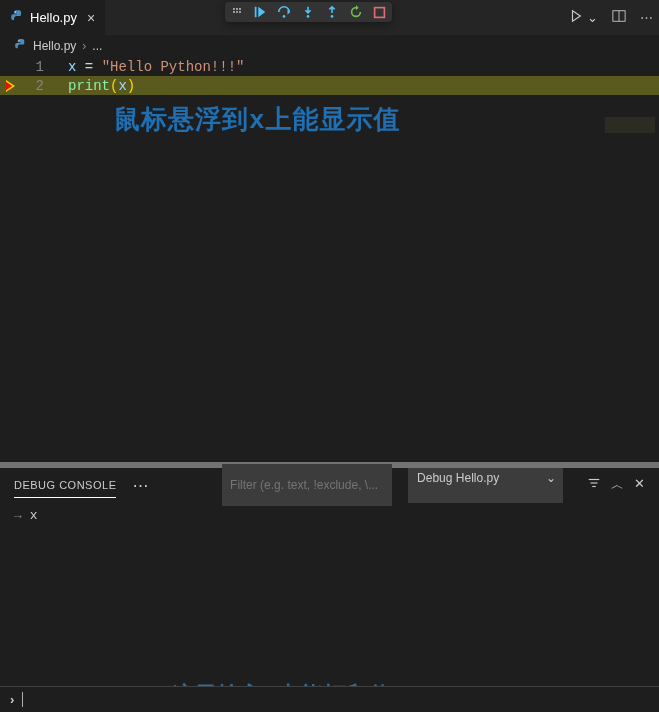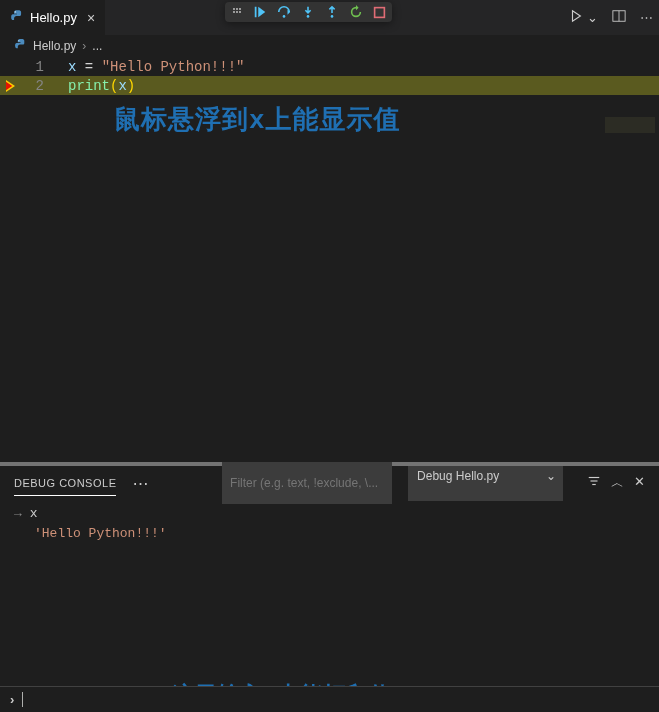--- a/index.html
+++ b/index.html
@@ -58,21 +58,21 @@
 .tok-fn { color: #86efac; }
 .tok-gold { color: #ffd700; }
 .annotation1 {
   position: absolute; left: 90px; top: 45px;
   color: #1f6fb2; font-size: 26px; font-weight: bold;
   letter-spacing: 1px;
   margin-left: 24px;
 }
 .panel {
   position: absolute; left: 0; right: 0; top: 462px; bottom: 0;
-  background: #1e1e1e; border-top: 4px solid #737373;
+  background: #1e1e1e; border-top: 6px solid #737373;
 }
 .panel-head {
   height: 34px; display: flex; align-items: center;
   padding: 0 14px; gap: 16px;
 }
 .panel-tab {
   font-size: 11px; color: #ccc; letter-spacing: 0.5px;
   padding: 6px 0; border-bottom: 1px solid #fff;
   cursor: pointer;
 }
@@ -267,24 +267,20 @@
       <span style="color:#ccc;">︿</span>
       <span style="color:#ccc;">✕</span>
     </div>
   </div>
 
   <div class="console-body">
     <div class="console-line">
       <span class="prompt-in">→</span>
       <span style="color:#ccc;">x</span>
     </div>
-    <div class="console-line">
-      <span style="width:12px;"></span>
-      <span class="console-result">'Hello Python!!!'</span>
-    </div>
   </div>
 
   <div class="annotation2">这里输入x也能打印值</div>
 
   <div class="repl-input">
     <span class="chev">›</span>
     <span class="cursor"></span>
   </div>
 </div>
 

